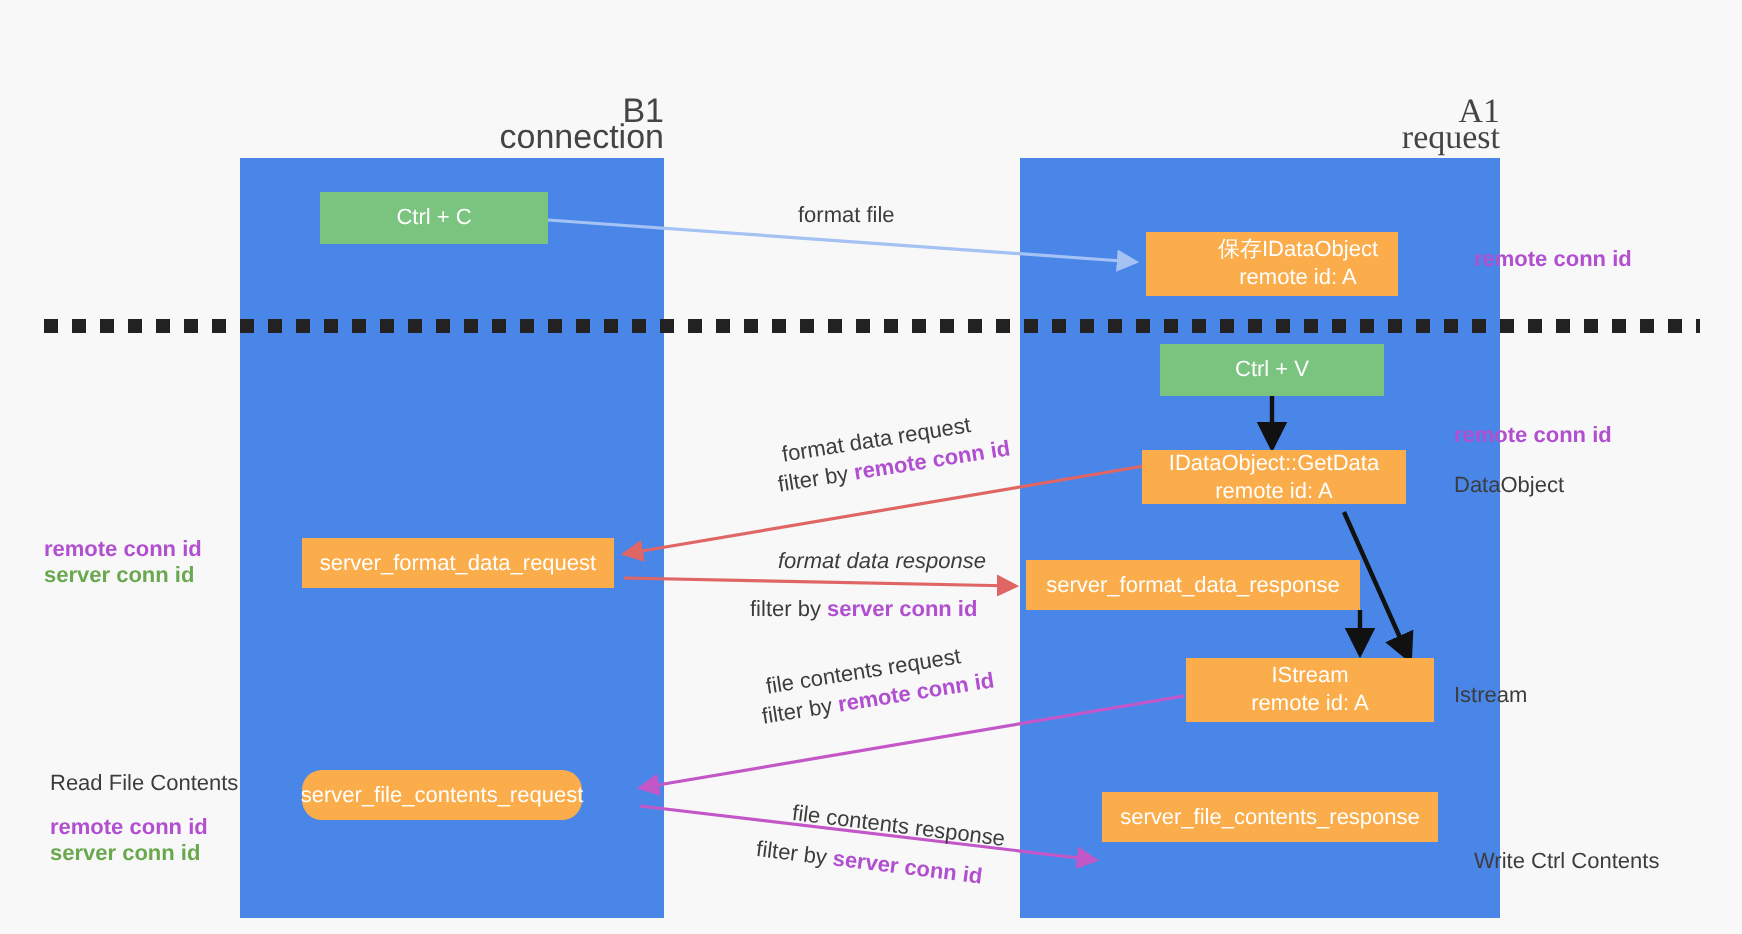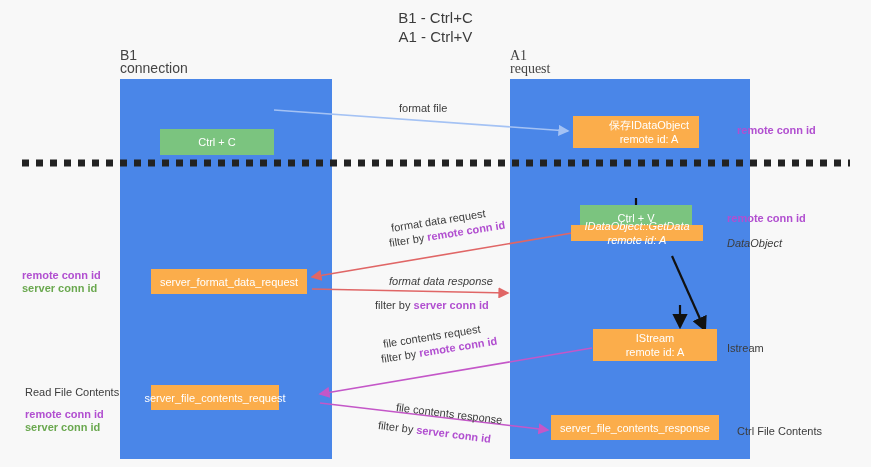--- a/index.html
+++ b/index.html
@@ -14,56 +14,52 @@
   #stage{position:absolute;left:0;top:0;width:871px;height:467px;}
 
   
   .title{
     position:absolute;left:0;top:8px;width:871px;
     text-align:center;font-size:15px;line-height:19px;color:#3c3c3c;
   }
 
   
   .col-head{
-    position:absolute;text-align:left;font-size:14px;line-height:13px;color:#444;
+    position:absolute;text-align:right;font-size:17px;line-height:13px;color:#444;
   }
 
   
   .lane{position:absolute;background:#4a86e8;}
 
   
   .box{
     position:absolute;
     display:flex;flex-direction:column;align-items:center;justify-content:center;
     color:#ffffff;font-size:11px;line-height:14px;text-align:center;
     box-sizing:border-box;
   }
-  .box.green{background:#7bc47f;margin-top:33px;}
+  .box.green{background:#7bc47f;}
   .box.orange{background:#fbad4b;}
   .box .l2{display:block;}
 
   
   .lbl{position:absolute;font-size:11px;line-height:14px;color:#3c3c3c;white-space:nowrap;}
   .lbl.purple{color:#b14fd0;font-weight:bold;}
   .lbl.green{color:#6aa84f;font-weight:bold;}
   .lbl.rot{transform-origin:left top;}
   .lbl .p{color:#b14fd0;font-weight:bold;}
 
   
   svg.overlay{position:absolute;left:0;top:0;width:871px;height:467px;overflow:visible;}
 </style>
 </head>
 <body>
 
 <div id="stage">
 
-  <div class="title">
-    <div>B1 - Ctrl+C</div>
-    <div>A1 - Ctrl+V</div>
-  </div>
 
   <div class="col-head" style="left:120px;top:49px;width:212px;">
     <div>B1</div>
     <div>connection</div>
   </div>
   <div class="col-head" style="left:510px;top:49px;width:240px;font-family:Liberation Serif, serif;">
     <div>A1</div>
     <div>request</div>
   </div>
 
@@ -111,40 +107,43 @@
 
   <div class="box orange" style="left:573px;top:116px;width:126px;height:32px;padding-left:26px;">
     <span>保存IDataObject</span>
     <span class="l2">remote id: A</span>
   </div>
 
   <div class="box green" style="left:580px;top:172px;width:112px;height:26px;">
     <span>Ctrl + V</span>
   </div>
 
-  <div class="box orange" style="left:571px;top:225px;width:132px;height:16px;font-style:italic;">
+  <div class="box orange" style="left:571px;top:225px;width:132px;height:27px;">
     <span>IDataObject::GetData</span>
     <span class="l2">remote id: A</span>
   </div>
 
   <div class="box orange" style="left:151px;top:269px;width:156px;height:25px;">
     <span>server_format_data_request</span>
   </div>
 
+  <div class="box orange" style="left:513px;top:280px;width:167px;height:25px;">
+    <span>server_format_data_response</span>
+  </div>
 
   <div class="box orange" style="left:593px;top:329px;width:124px;height:32px;">
     <span>IStream</span>
     <span class="l2">remote id: A</span>
   </div>
 
-  <div class="box orange" style="left:151px;top:385px;width:128px;height:25px;">
+  <div class="box orange" style="left:151px;top:385px;width:140px;height:25px;border-radius:10px;">
     <span>server_file_contents_request</span>
   </div>
 
-  <div class="box orange" style="left:551px;top:415px;width:168px;height:25px;">
+  <div class="box orange" style="left:551px;top:396px;width:168px;height:25px;">
     <span>server_file_contents_response</span>
   </div>
 
   <div class="lbl" style="left:399px;top:101px;">
     <span>format file</span>
   </div>
 
   <div class="lbl rot" style="left:390px;top:221px;transform:rotate(-9deg);">
     <span>format data request</span>
   </div>
@@ -174,30 +173,30 @@
   </div>
 
   <div class="lbl purple" style="left:737px;top:123px;">
     <span>remote conn id</span>
   </div>
 
   <div class="lbl purple" style="left:727px;top:211px;">
     <span>remote conn id</span>
   </div>
 
-  <div class="lbl" style="left:727px;top:236px;font-style:italic;">
+  <div class="lbl" style="left:727px;top:236px;">
     <span>DataObject</span>
   </div>
 
   <div class="lbl" style="left:727px;top:341px;">
     <span>Istream</span>
   </div>
 
   <div class="lbl" style="left:737px;top:424px;">
-    <span>Ctrl File Contents</span>
+    <span>Write Ctrl Contents</span>
   </div>
 
   <div class="lbl purple" style="left:22px;top:268px;">
     <span>remote conn id</span>
   </div>
   <div class="lbl green" style="left:22px;top:281px;">
     <span>server conn id</span>
   </div>
 
   <div class="lbl" style="left:25px;top:385px;">

